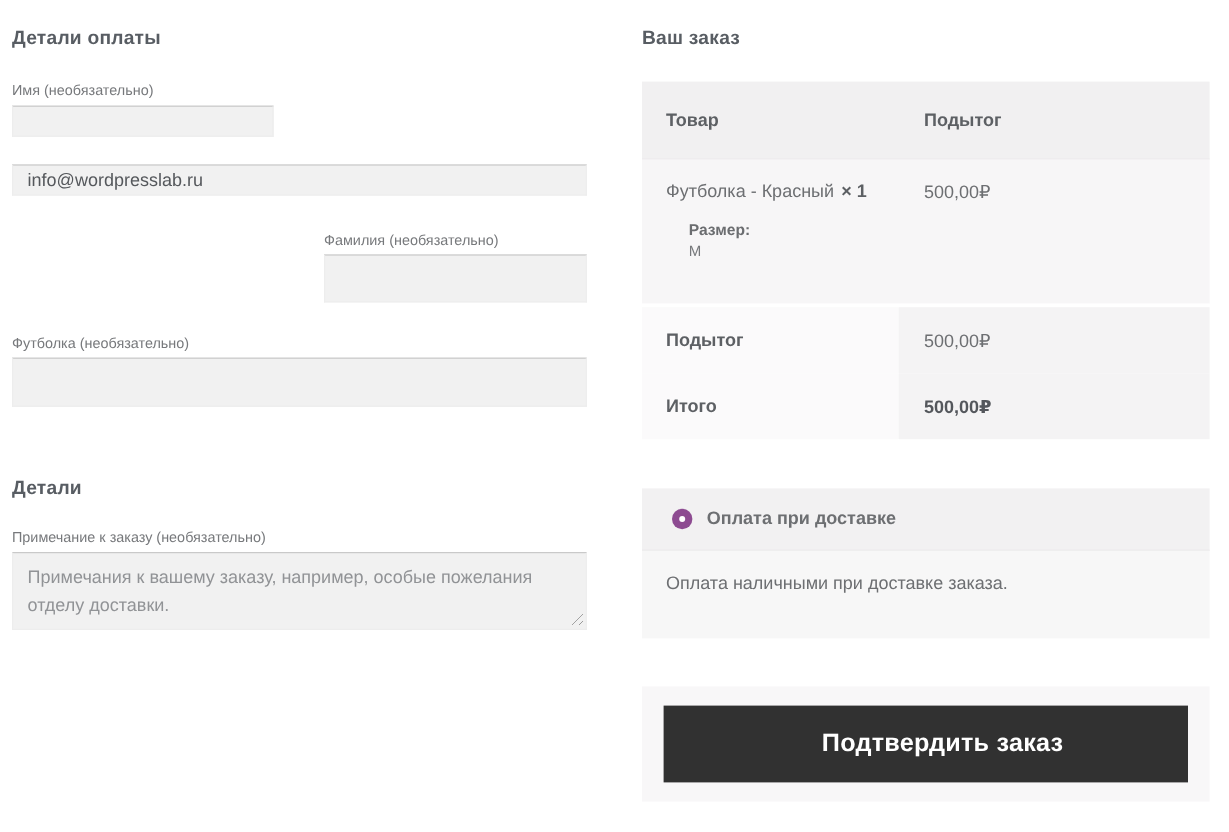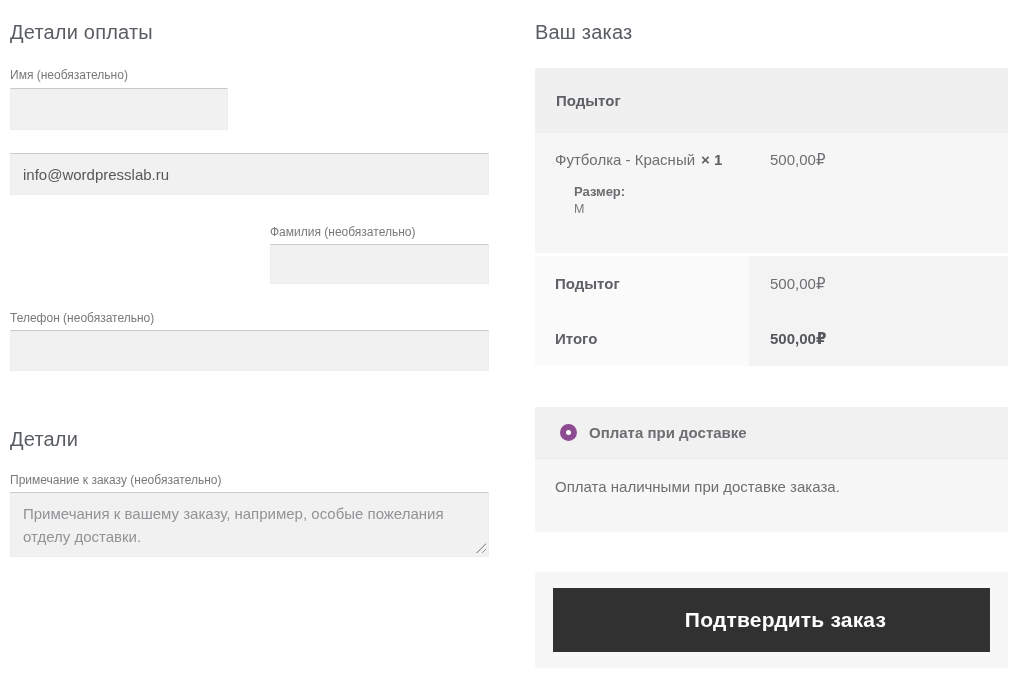--- a/index.html
+++ b/index.html
@@ -14,36 +14,36 @@
     --input-bg:#f1f1f1;
   }
   *{margin:0;padding:0;box-sizing:border-box;}
   html,body{width:1024px;height:693px;background:#fff;overflow:hidden;}
   body{font-family:"Liberation Sans","DejaVu Sans",sans-serif;font-size:15px;color:var(--text);}
   .page{display:flex;padding:10px;}
   .col-left{width:479px;margin-right:46px;}
   .col-right{width:473px;}
 
   h2.section-title{
-    font-size:20px;font-weight:400;color:var(--heading);
+    font-size:16px;font-weight:700;color:var(--heading);
     line-height:29px;margin-top:8px;letter-spacing:.2px;
   }
   
   .field{display:block;}
   .field label{
     display:block;font-size:12px;line-height:19px;color:var(--label);margin-bottom:3px;
   }
   .req{color:var(--required);border-bottom:1px dotted var(--required);margin-left:3px;}
   input.text-input, textarea.note-input{
     display:block;width:100%;background:var(--input-bg);
     border:1px solid #ededed;border-top:1px solid #c9c9c9;
     font-family:"Liberation Sans","DejaVu Sans",sans-serif;
     font-size:15px;color:#55585c;padding:0 12px;outline:none;
   }
-  input.text-input{height:42px;}
+  input.text-input{height:26px;}
   .f-first{margin-top:19px;}
   .f-first input{width:218px;}
   .f-email{margin-top:23px;}
   .f-last{margin-top:28px;width:219px;margin-left:auto;}
   .f-last label{margin-bottom:2px;}
   .f-last input{height:40px;}
   .f-phone{margin-top:25px;}
   .f-phone label{margin-bottom:2px;}
   .f-phone input{height:41px;}
   h2.details-title{margin-top:54px;}
@@ -117,40 +117,41 @@
     <div class="field f-email">
       <input type="text" class="text-input" value="info@wordpresslab.ru" style="">
     </div>
 
     <div class="field f-last">
       <label>Фамилия (необязательно)</label>
       <input type="text" class="text-input" value="" style="">
     </div>
 
     <div class="field f-phone">
-      <label>Телефон (необязательно)</label>
+      <label>Футболка (необязательно)</label>
       <input type="text" class="text-input" value="" style="">
     </div>
 
     <h2 class="section-title details-title">Детали</h2>
 
     <div class="field f-note">
       <label>Примечание к заказу (необязательно)</label>
       <div class="ta-wrap">
         <textarea class="note-input" placeholder="Примечания к вашему заказу, например, особые пожелания отделу доставки." style=""></textarea>
         <span class="resize-handle"></span>
       </div>
     </div>
   </div>
 
   <div class="col-right">
     <h2 class="section-title">Ваш заказ</h2>
 
     <div class="order-table">
       <div class="ot-row ot-head">
+        <div class="c1 cell">Товар</div>
         <div class="c2 cell">Подытог</div>
       </div>
 
       <div class="ot-row ot-body">
         <div class="c1">
           <span class="item-name">Футболка - Красный</span><span class="item-qty">× 1</span>
           <div class="item-attrs">
             <span class="attr-label">Размер:</span>
             <span class="attr-value">М</span>
           </div>

